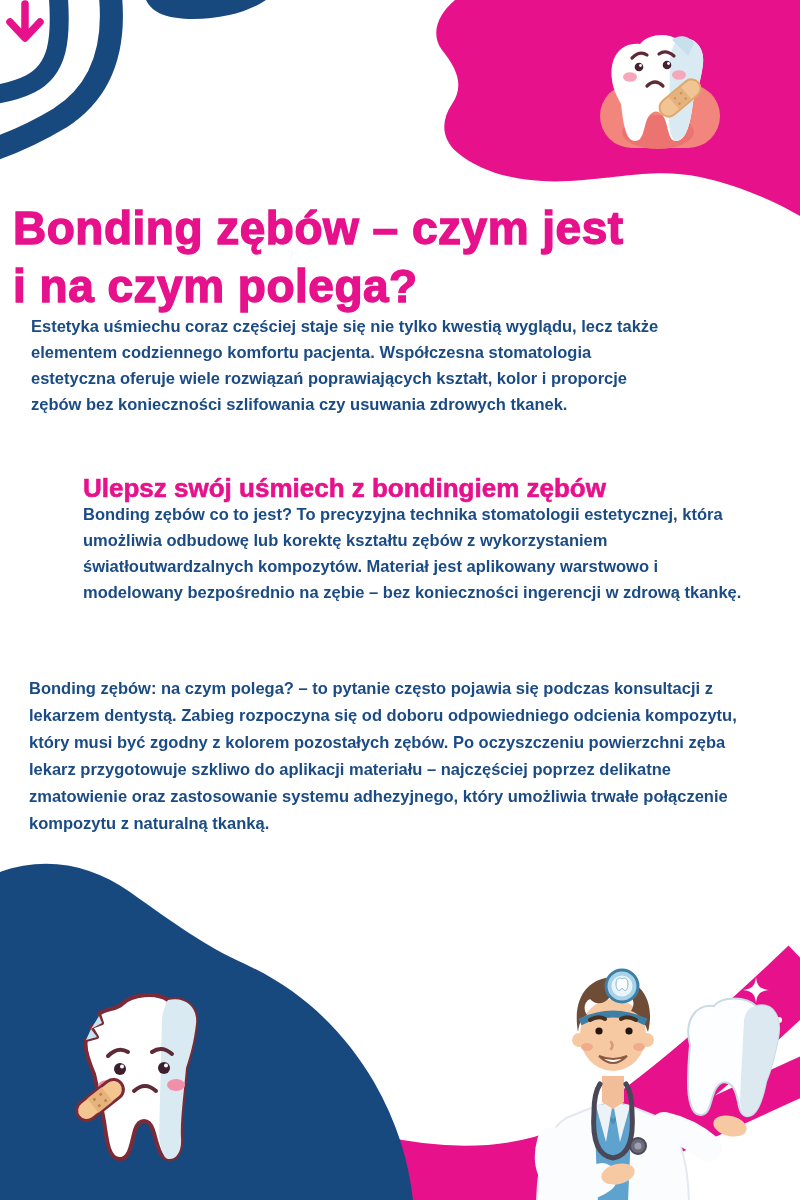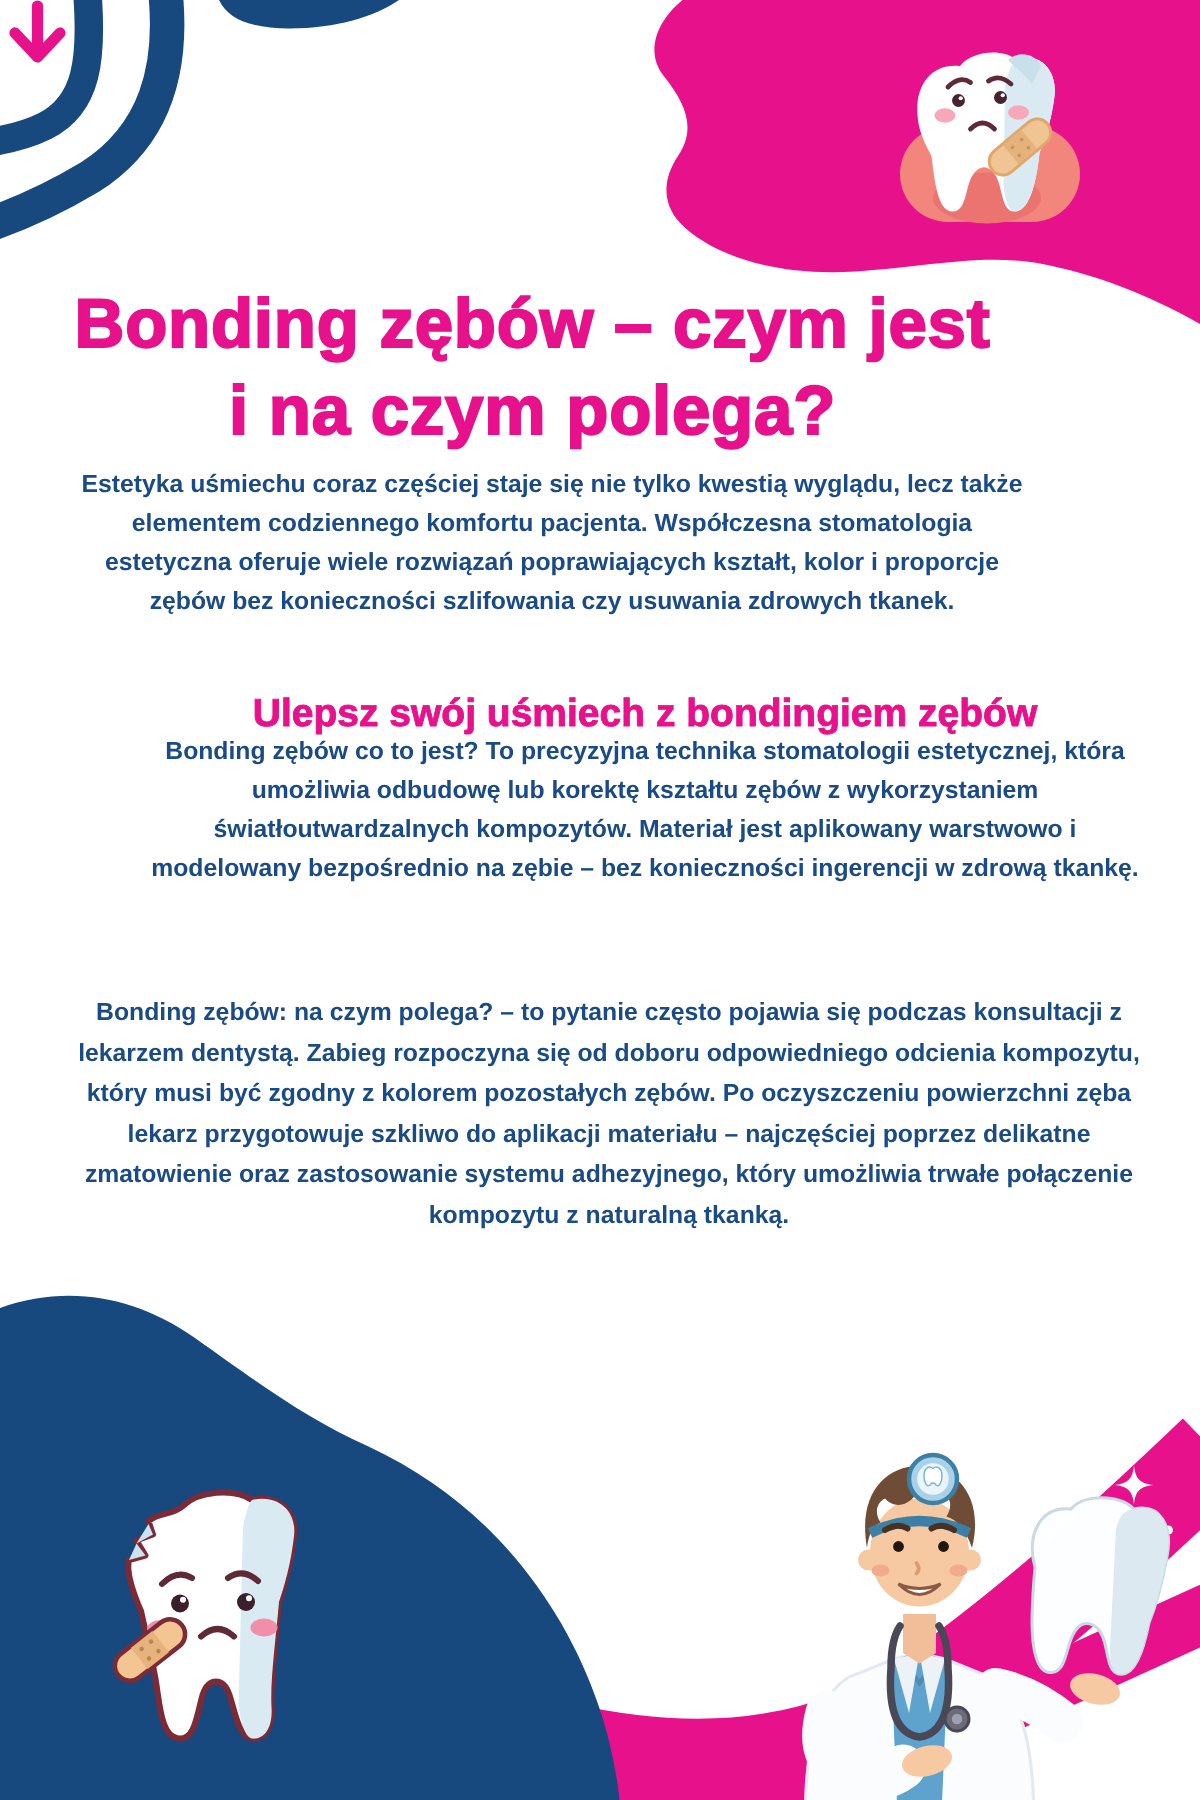--- a/index.html
+++ b/index.html
@@ -12,30 +12,30 @@
   .page{
     position:relative;width:800px;height:1200px;margin:0 auto;
     background:var(--bg);overflow:hidden;
     font-family:"Liberation Sans","DejaVu Sans",sans-serif;
   }
   .deco{position:absolute;}
   .tl{left:0;top:0;z-index:1;}
   .tr{left:400px;top:0;z-index:1;}
   .bl{left:0;top:850px;z-index:2;}
   .br{left:380px;top:850px;z-index:1;}
-  .txt{position:absolute;z-index:3;text-align:center;white-space:pre-line;margin:0;}
+  .txt{position:absolute;z-index:3;white-space:pre-line;margin:13px;}
   .title{
     left:0;top:186px;width:710px;
     font-size:46px;line-height:58px;font-weight:700;letter-spacing:.5px;
     color:var(--pink);-webkit-text-stroke:1.4px var(--pink);
   }
   .body-text{
     font-size:16.5px;line-height:26px;font-weight:700;color:var(--text-blue);
   }
-  .intro{left:18px;top:310px;width:700px;}
+  .intro{left:18px;top:300px;width:700px;}
   .h2{
     left:70px;top:459px;width:720px;
     font-size:26px;line-height:32px;font-weight:700;
     color:var(--pink);-webkit-text-stroke:.6px var(--pink);
   }
   .p2{left:70px;top:488px;width:720px;}
   .p3{left:16px;top:662px;width:780px;line-height:27px;}
   .arrow{left:377px;top:604px;z-index:3;}
 </style>
 </head>

